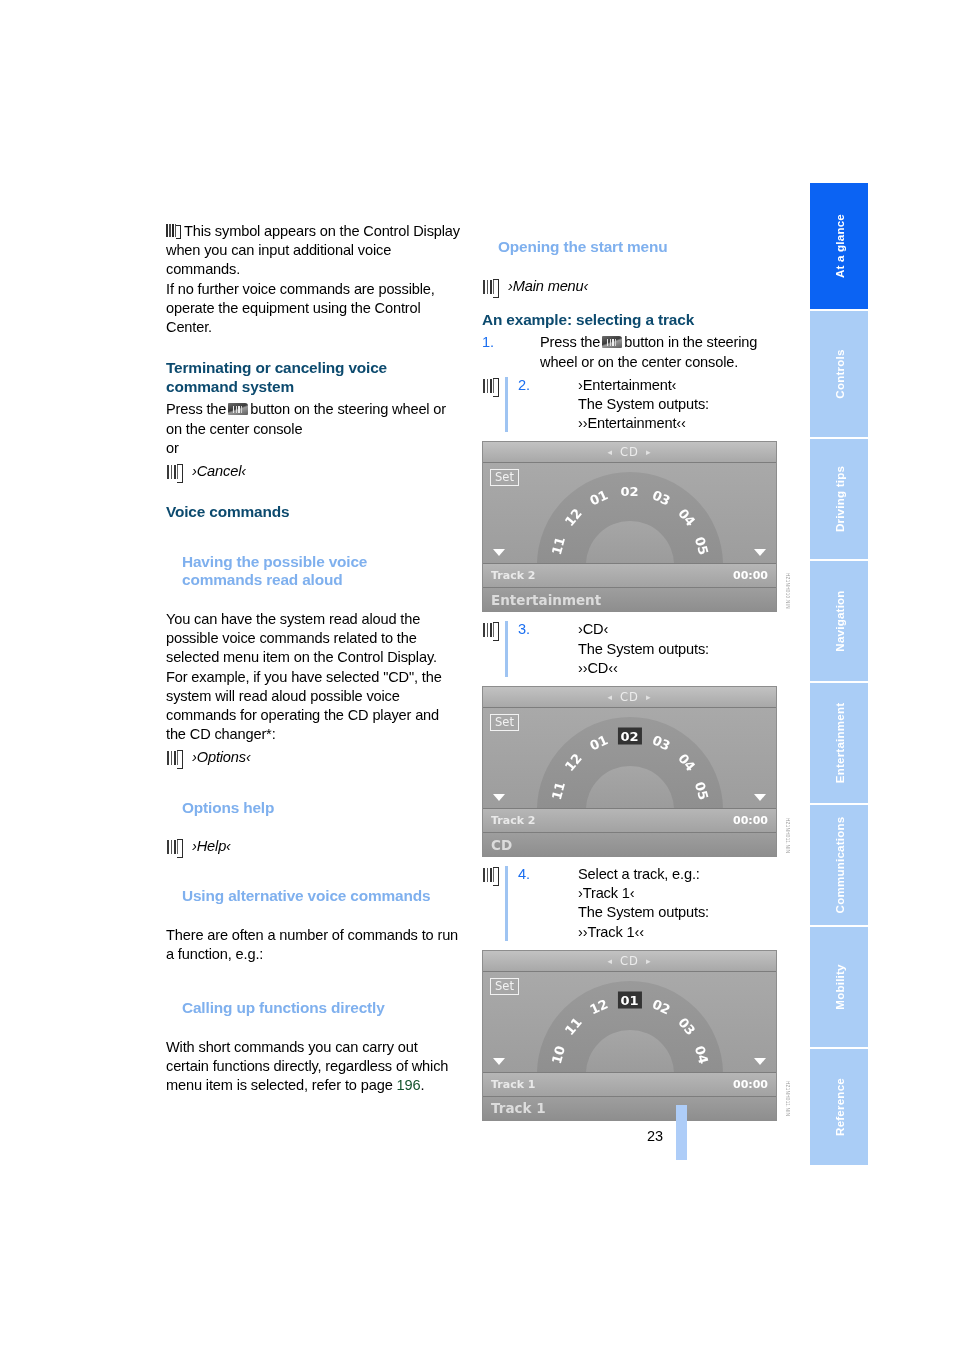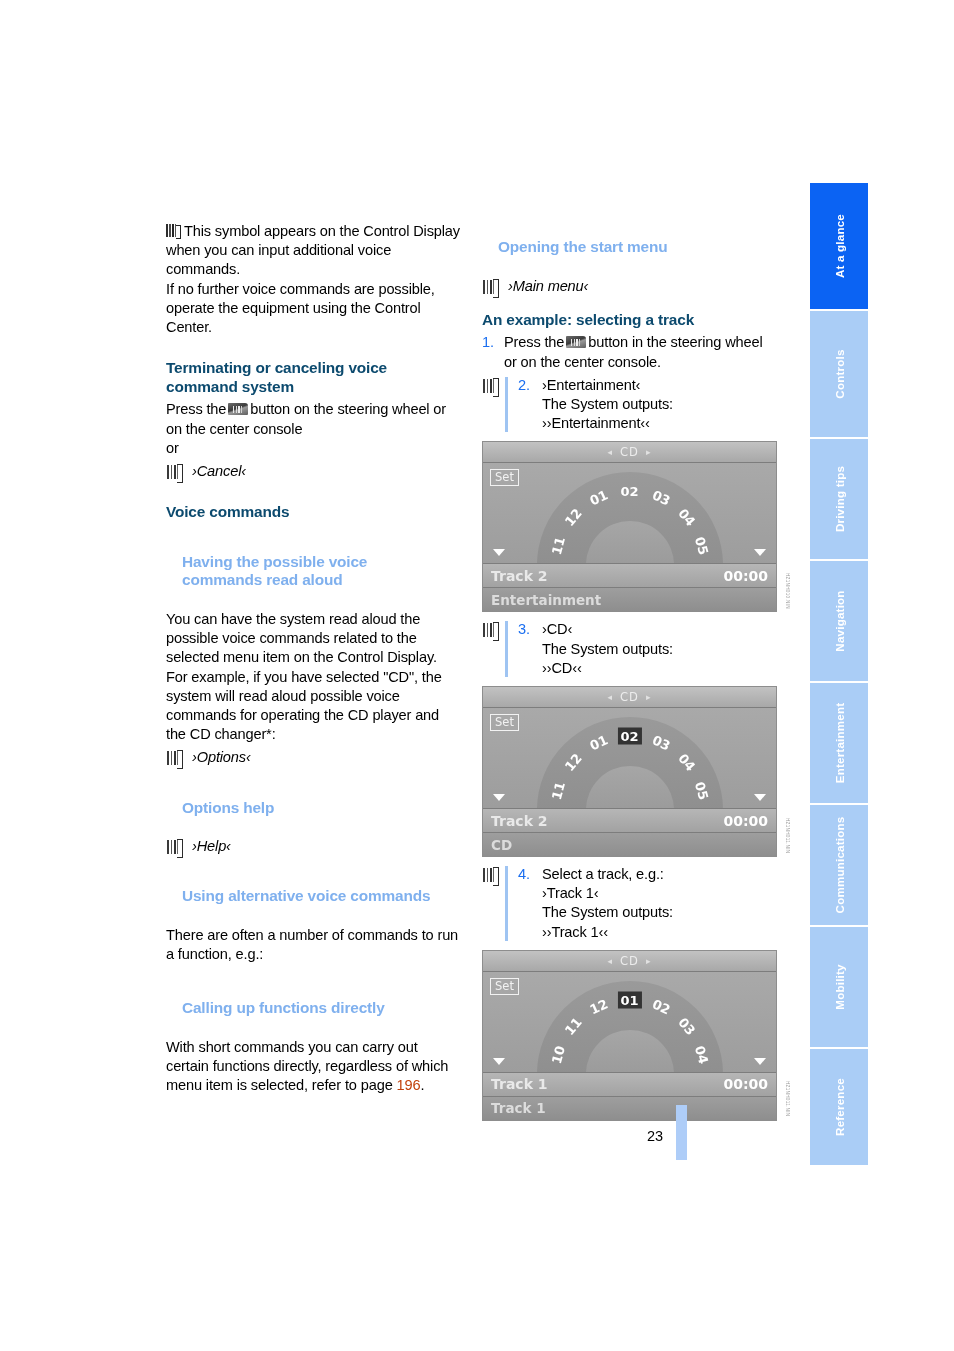--- a/index.html
+++ b/index.html
@@ -45,21 +45,21 @@
     font-weight: bold;
     color: #7fb0ee;
     margin: 16px;
     letter-spacing: -0.15px;
   }
   .gap-sm { height: 8px; }
   .gap-md { height: 15px; }
   .gap-lg { height: 22px; }
   .gap-xs { height: 4px; }
 
-  .pagelink { color: #c2410c; }
+  .pagelink { color: #14532d; }
 
   
   .vc-line {
     display: flex;
     align-items: flex-start;
     font-size: 14.6px;
     line-height: 19.2px;
     letter-spacing: -0.15px;
     font-style: italic;
   }
@@ -138,21 +138,21 @@
     display: flex;
     font-size: 14.6px;
     line-height: 19.2px;
     letter-spacing: -0.15px;
   }
   .step-num {
     color: #1a6ef0;
     width: 22px;
     flex: 0 0 22px;
   }
-  .step-body { flex: 1 1 auto; }
+  .step-body { flex: 1 1 auto; margin-left: 36px; }
 
   .vstep {
     display: flex;
     align-items: flex-start;
     font-size: 14.6px;
     line-height: 19.2px;
     letter-spacing: -0.15px;
   }
   .vstep .icon-voice { margin-right: 0; }
   .vrule {
@@ -252,21 +252,21 @@
   }
   .tri.l { left: 10px; }
   .tri.r { right: 10px; }
 
   .cd-track {
     height: 24px;
     background: linear-gradient(to bottom,#b6b6b6,#a2a2a2);
     border-top: 1px solid #7d7d7d;
     display: flex; align-items: center; justify-content: space-between;
     padding: 0 8px;
-    font-size: 14px;
+    font-size: 11px;
     color: #e9e9e9;
     font-weight: bold;
   }
   .cd-track .time { color: #ffffff; }
   .cd-status {
     height: 24px;
     background: linear-gradient(to bottom,#9e9e9e,#8e8e8e);
     border-top: 1px solid #7d7d7d;
     display: flex; align-items: center;
     padding: 0 8px;

